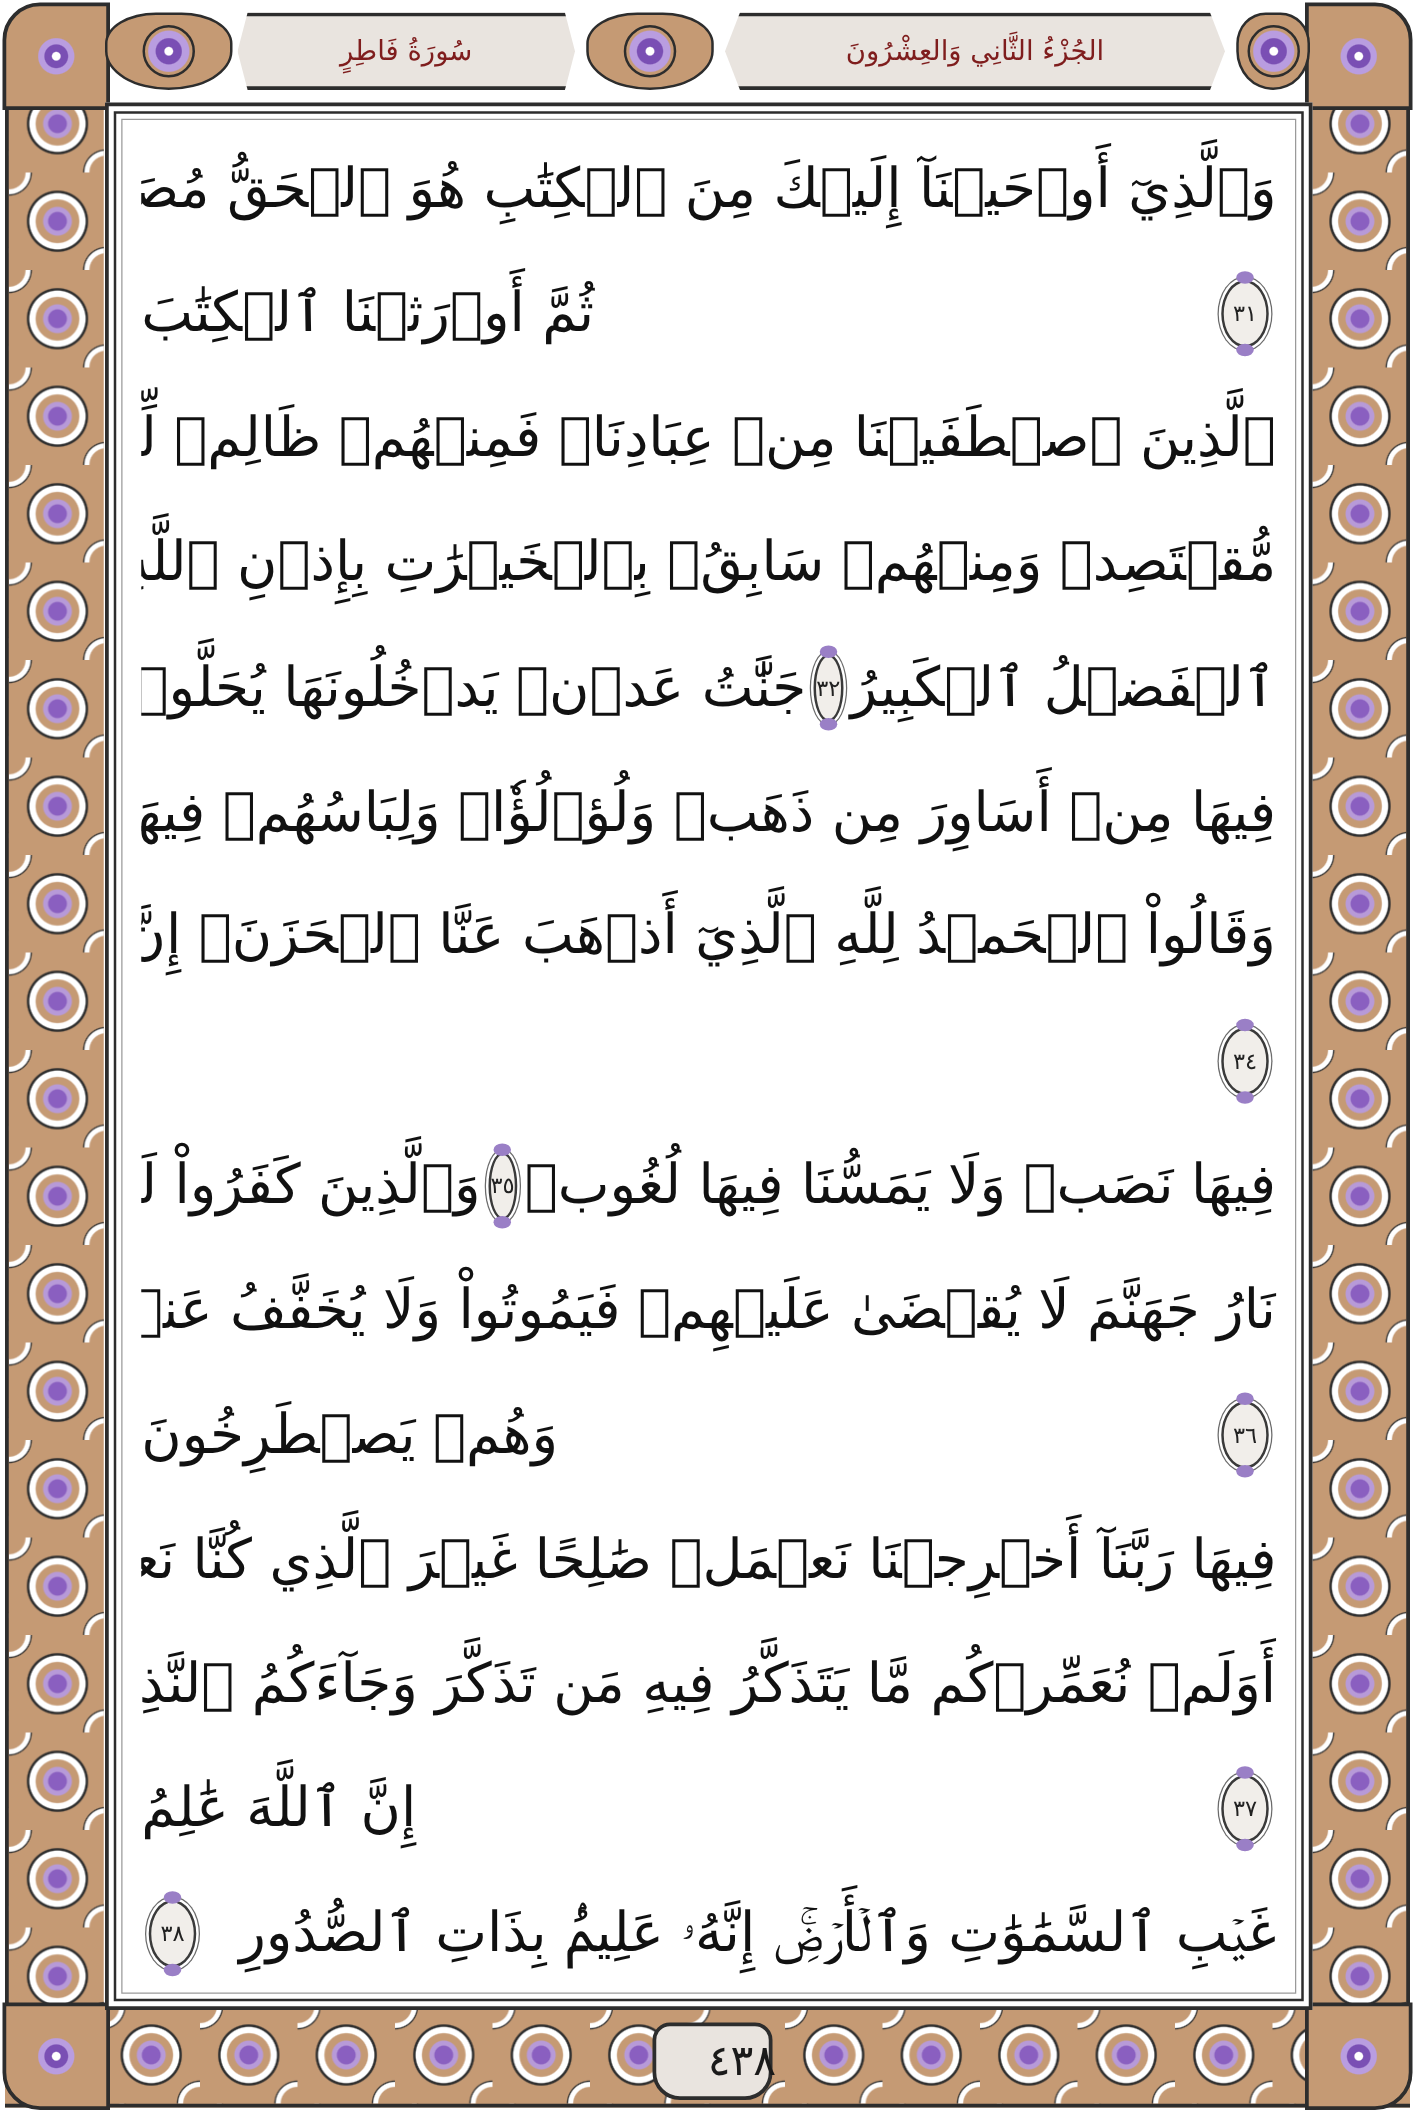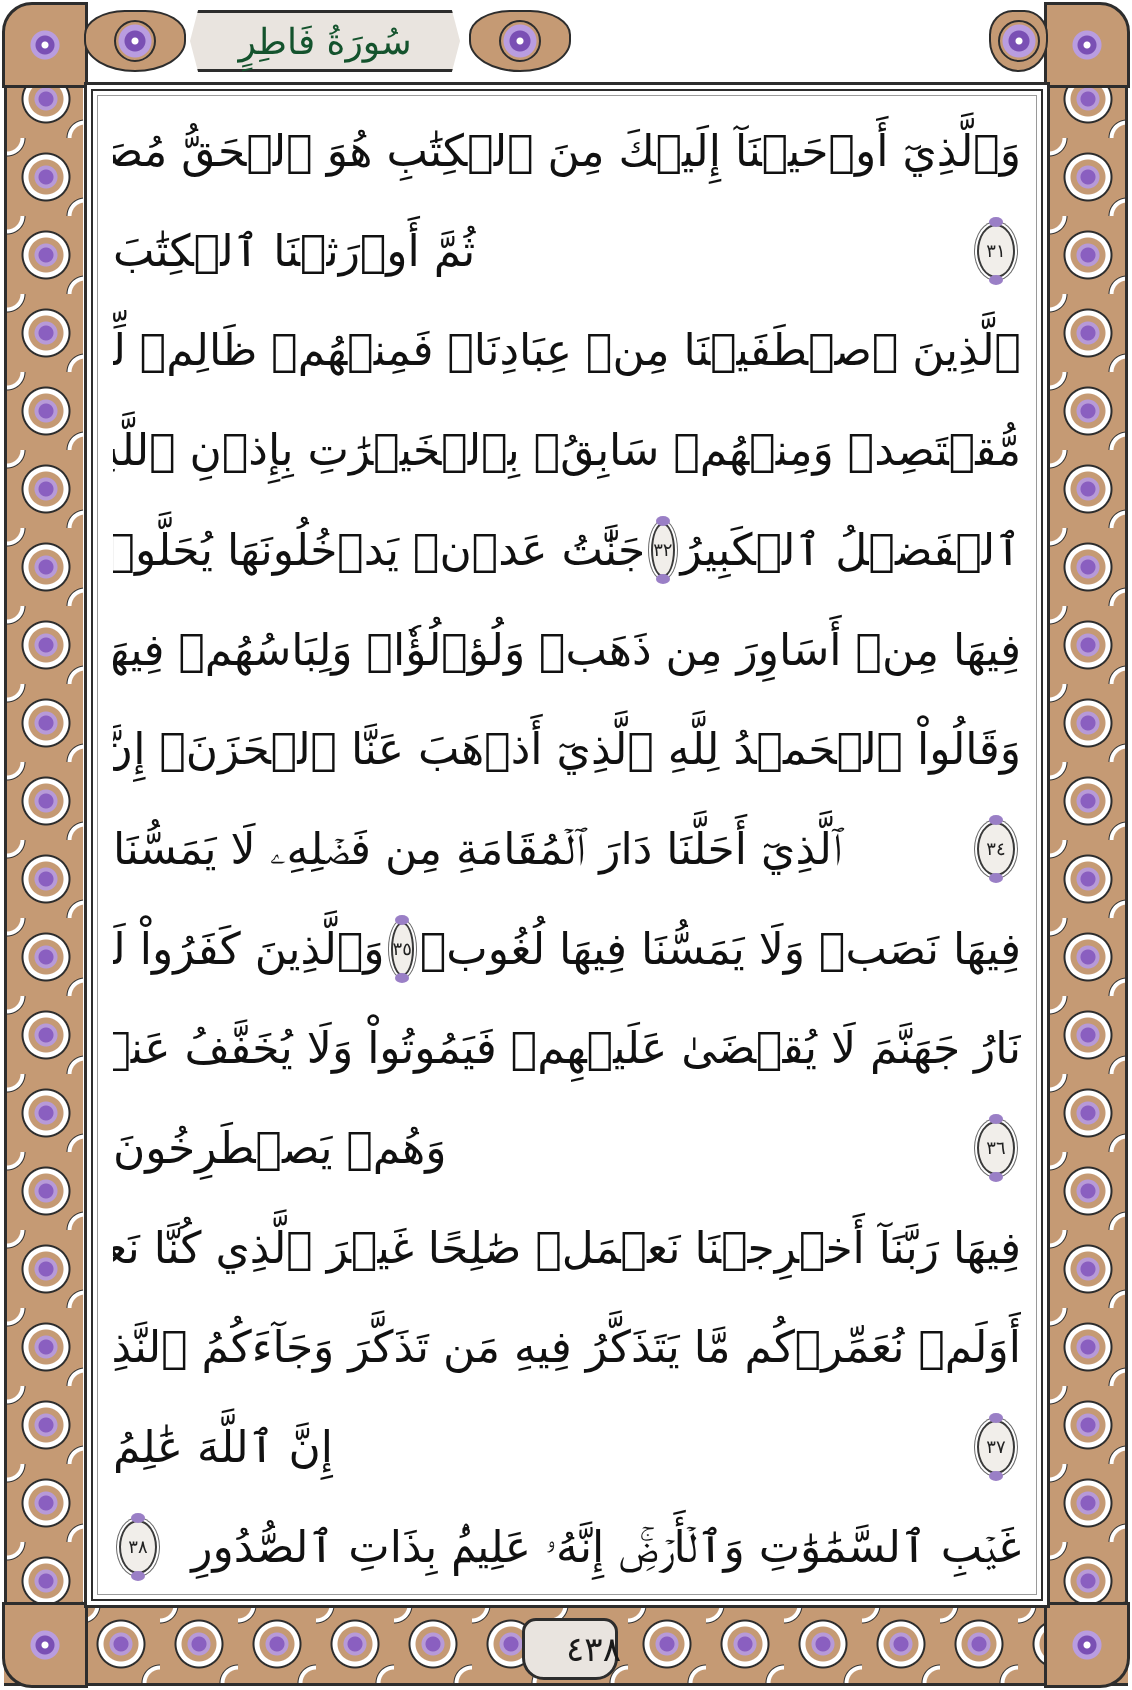--- a/index.html
+++ b/index.html
@@ -26,21 +26,21 @@
   .corner-bl{left:2px;bottom:2px;border-radius:0 0 0 30px;}
   .corner-br{right:2px;bottom:2px;border-radius:0 0 30px 0;}
 
   
   .header{position:absolute;left:80px;top:4px;width:972px;height:74px;}
   .cartouche{position:absolute;top:6px;height:62px;background:#e9e4df;border-top:3px solid #2d2d2d;border-bottom:3px solid #2d2d2d;
     display:flex;align-items:center;justify-content:center;direction:rtl;box-sizing:border-box;
     clip-path:polygon(3% 0,97% 0,100% 50%,97% 100%,3% 100%,0 50%);}
   .cart-left{left:110px;width:270px;}
   .cart-right{left:500px;width:400px;}
-  .header-text{font-family:"DejaVu Serif",serif;font-size:36px;color:#14532d;}
+  .header-text{font-family:"DejaVu Serif",serif;font-size:22px;color:#7f1d1d;}
   .header-ornament{position:absolute;top:0;width:110px;height:74px;display:flex;align-items:center;justify-content:center;}
   .orn-left{left:0;} .orn-mid{left:385px;} .orn-right{left:905px;width:67px;}
   .flower{width:38px;height:38px;border-radius:50%;background:radial-gradient(circle,#ffffff 0 3px,#7a4fb4 4px 10px,#b99de0 11px 16px,#c59a74 17px);border:2px solid #2d2d2d;}
   .orn-bg{position:absolute;inset:6px 4px;background:#c59a74;border:2px solid #2d2d2d;border-radius:40% 40% 50% 50%;}
 
   
   .frame{position:absolute;left:84px;top:82px;width:966px;height:1526px;background:#ffffff;
     border:3px solid #2d2d2d;outline:2px solid #2d2d2d;outline-offset:-9px;box-sizing:border-box;}
   .frame-inner{position:absolute;left:10px;top:10px;right:10px;bottom:10px;border:1px solid #9a9a9a;}
   .lines{position:absolute;left:26px;right:26px;top:18px;bottom:10px;display:flex;flex-direction:column;justify-content:space-between;}
@@ -74,20 +74,23 @@
         <div class="orn-bg"></div>
         <div class="flower" style="position:relative"></div>
       </div>
     <div class="cartouche cart-left">
       <span class="header-text">سُورَةُ فَاطِرٍ</span>
     </div>
     <div class="header-ornament orn-mid">
         <div class="orn-bg"></div>
         <div class="flower" style="position:relative"></div>
       </div>
+    <div class="cartouche cart-right">
+      <span class="header-text">الجُزْءُ الثَّانِي وَالعِشْرُونَ</span>
+    </div>
     <div class="header-ornament orn-right">
         <div class="orn-bg"></div>
         <div class="flower" style="position:relative"></div>
       </div>
   </div>
 
   <div class="frame">
     <div class="frame-inner"></div>
     <div class="lines" id="lines">
         <div class="line">
@@ -109,21 +112,20 @@
           <span class="seg">جَنَّٰتُ عَدۡنٖ يَدۡخُلُونَهَا يُحَلَّوۡنَ</span>
         </div>
         <div class="line">
           <span class="seg">فِيهَا مِنۡ أَسَاوِرَ مِن ذَهَبٖ وَلُؤۡلُؤٗاۖ وَلِبَاسُهُمۡ فِيهَا حَرِيرٞ</span>
         </div>
         <div class="line">
           <span class="seg">وَقَالُواْ ٱلۡحَمۡدُ لِلَّهِ ٱلَّذِيٓ أَذۡهَبَ عَنَّا ٱلۡحَزَنَۖ إِنَّ رَبَّنَا لَغَفُورٞ</span>
         </div>
         <div class="line">
           <span class="ayah">٣٤</span>
-          <span class="seg">ٱلَّذِيٓ أَحَلَّنَا دَارَ ٱلۡمُقَامَةِ مِن فَضۡلِهِۦ لَا يَمَسُّنَا</span>
         </div>
         <div class="line">
           <span class="seg">فِيهَا نَصَبٞ وَلَا يَمَسُّنَا فِيهَا لُغُوبٞ</span>
           <span class="ayah">٣٥</span>
           <span class="seg">وَٱلَّذِينَ كَفَرُواْ لَهُمۡ</span>
         </div>
         <div class="line">
           <span class="seg">نَارُ جَهَنَّمَ لَا يُقۡضَىٰ عَلَيۡهِمۡ فَيَمُوتُواْ وَلَا يُخَفَّفُ عَنۡهُم مِّنۡ</span>
         </div>
         <div class="line">

